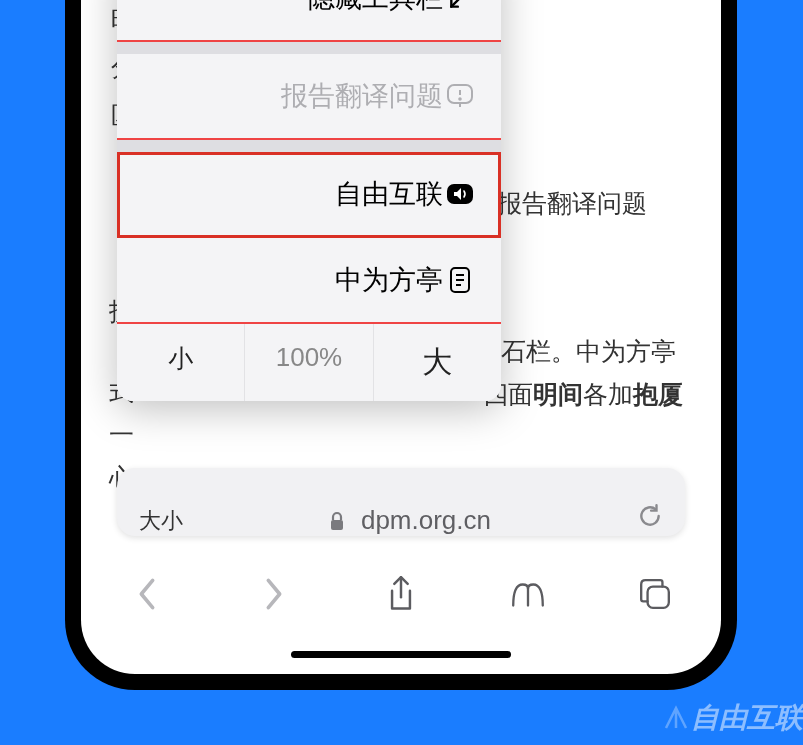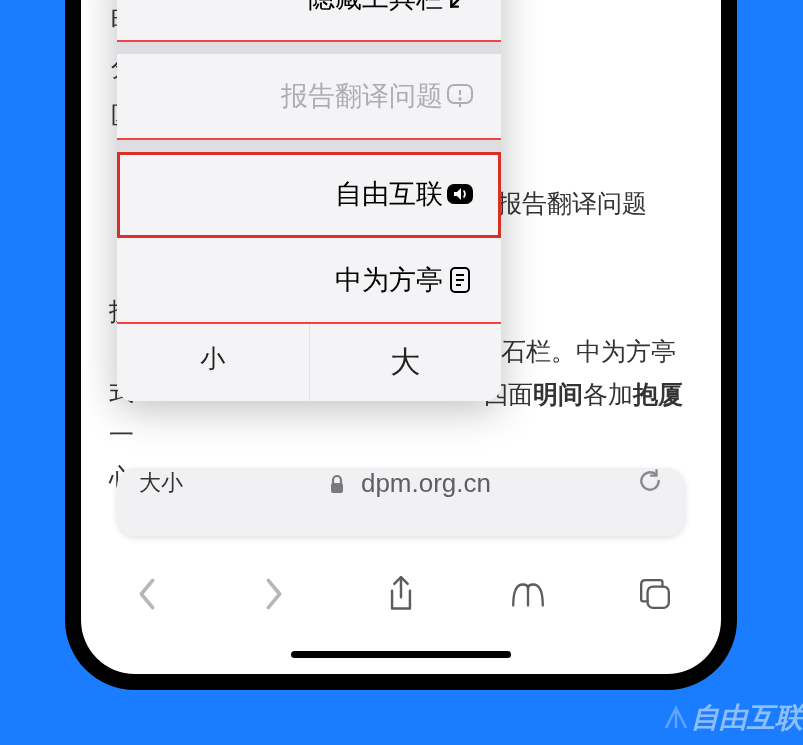--- a/index.html
+++ b/index.html
@@ -93,21 +93,21 @@
     .zoom-cell.big { font-size: 30px; }
     .addr-bar {
       position: absolute;
       left: 36px;
       right: 36px;
       bottom: 138px;
       height: 68px;
       background: #f1f1f3;
       border-radius: 18px;
       display: flex;
-      align-items: flex-start;
+      align-items: flex-end;
       padding: 0 22px;
       font-size: 26px;
       box-shadow: 0 2px 6px rgba(0,0,0,0.12);
     }
     .addr-left { font-size: 22px; color: #333; }
     .addr-center { flex: 1; display: flex; align-items: center; justify-content: center; gap: 16px; color: #5f5f63; }
     .addr-right svg path { stroke: #8a8a8e; }
     .toolbar {
       position: absolute;
       left: 36px;
@@ -208,20 +208,21 @@
         <span>中为方亭</span>
         <span class="icon-slot">
           <svg width="24" height="28" viewBox="0 0 24 28" fill="none" stroke="#000" stroke-width="2">
             <rect x="3" y="2" width="18" height="24" rx="4"></rect>
             <path d="M8 9 L16 9 M8 14 L16 14 M8 19 L13 19"></path>
           </svg>
         </span>
       </div>
       <div class="zoom-row">
         <div class="zoom-cell">小</div>
+        <div class="zoom-cell mid">100%</div>
         <div class="zoom-cell big">大</div>
       </div>
     </div>
 
     <div class="addr-bar">
       <span class="addr-left">大小</span>
       <div class="addr-center">
         <svg width="16" height="20" viewBox="0 0 16 20" fill="#7a7a7e">
           <rect x="2" y="9" width="12" height="10" rx="2"></rect>
           <path d="M4 9 V6 a4 4 0 0 1 8 0 V9" fill="none" stroke="#7a7a7e" stroke-width="2.2"></path>

